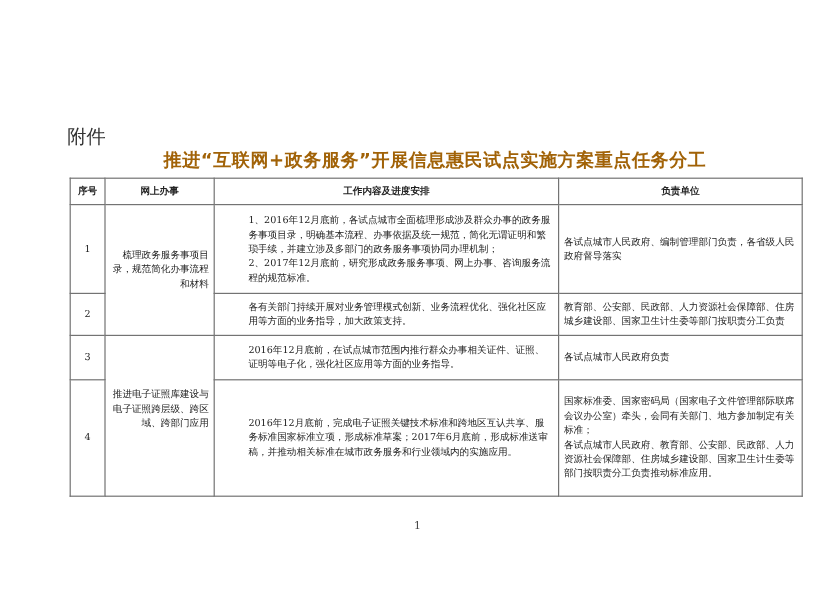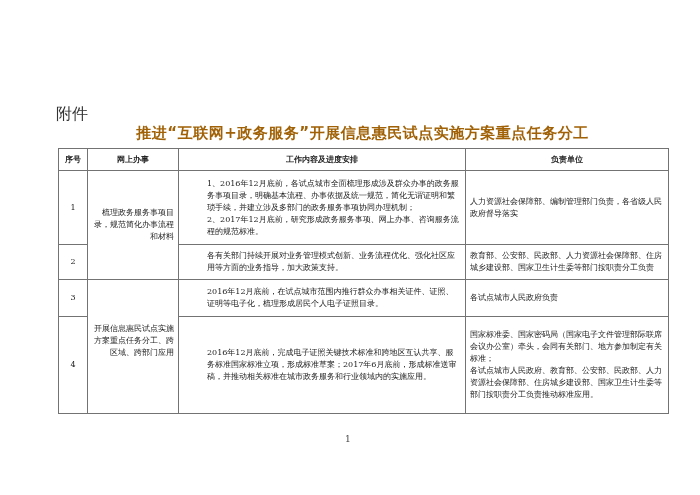--- a/index.html
+++ b/index.html
@@ -38,36 +38,36 @@
     <th>工作内容及进度安排</th>
     <th>负责单位</th>
   </tr>
   <tr style="height:74px">
     <td class="no">1</td>
     <td class="task" rowspan="2">梳理政务服务事项目录，规范简化办事流程和材料</td>
     <td class="content">
       <div>1、2016年12月底前，各试点城市全面梳理形成涉及群众办事的政务服务事项目录，明确基本流程、办事依据及统一规范，简化无谓证明和繁琐手续，并建立涉及多部门的政务服务事项协同办理机制；</div>
       <div>2、2017年12月底前，研究形成政务服务事项、网上办事、咨询服务流程的规范标准。</div>
     </td>
-    <td class="unit">人力资源社会保障部、编制管理部门负责，各省级人民政府督导落实</td>
+    <td class="unit">各试点城市人民政府、编制管理部门负责，各省级人民政府督导落实</td>
   </tr>
   <tr style="height:35px">
     <td class="no">2</td>
     <td class="content">
       <div>各有关部门持续开展对业务管理模式创新、业务流程优化、强化社区应用等方面的业务指导，加大政策支持。</div>
     </td>
     <td class="unit">教育部、公安部、民政部、人力资源社会保障部、住房城乡建设部、国家卫生计生委等部门按职责分工负责</td>
   </tr>
   <tr style="height:37px">
     <td class="no">3</td>
     <td class="task" rowspan="2" style="vertical-align:bottom;">
-      <div style="position:relative; top:-52px;">开展信息惠民试点实施方案重点任务分工、跨区域、跨部门应用</div>
+      <div style="position:relative; top:-52px;">推进电子证照库建设与电子证照跨层级、跨区域、跨部门应用</div>
     </td>
     <td class="content">
-      <div>2016年12月底前，在试点城市范围内推行群众办事相关证件、证照、证明等电子化，梳理形成居民个人电子证照目录。</div>
+      <div>2016年12月底前，在试点城市范围内推行群众办事相关证件、证照、证明等电子化，强化社区应用等方面的业务指导。</div>
     </td>
     <td class="unit">各试点城市人民政府负责</td>
   </tr>
   <tr style="height:97px">
     <td class="no">4</td>
     <td class="content">
       <div>2016年12月底前，完成电子证照关键技术标准和跨地区互认共享、服务标准国家标准立项，形成标准草案；2017年6月底前，形成标准送审稿，并推动相关标准在城市政务服务和行业领域内的实施应用。</div>
     </td>
     <td class="unit">
       <div>国家标准委、国家密码局（国家电子文件管理部际联席会议办公室）牵头，会同有关部门、地方参加制定有关标准；</div>

